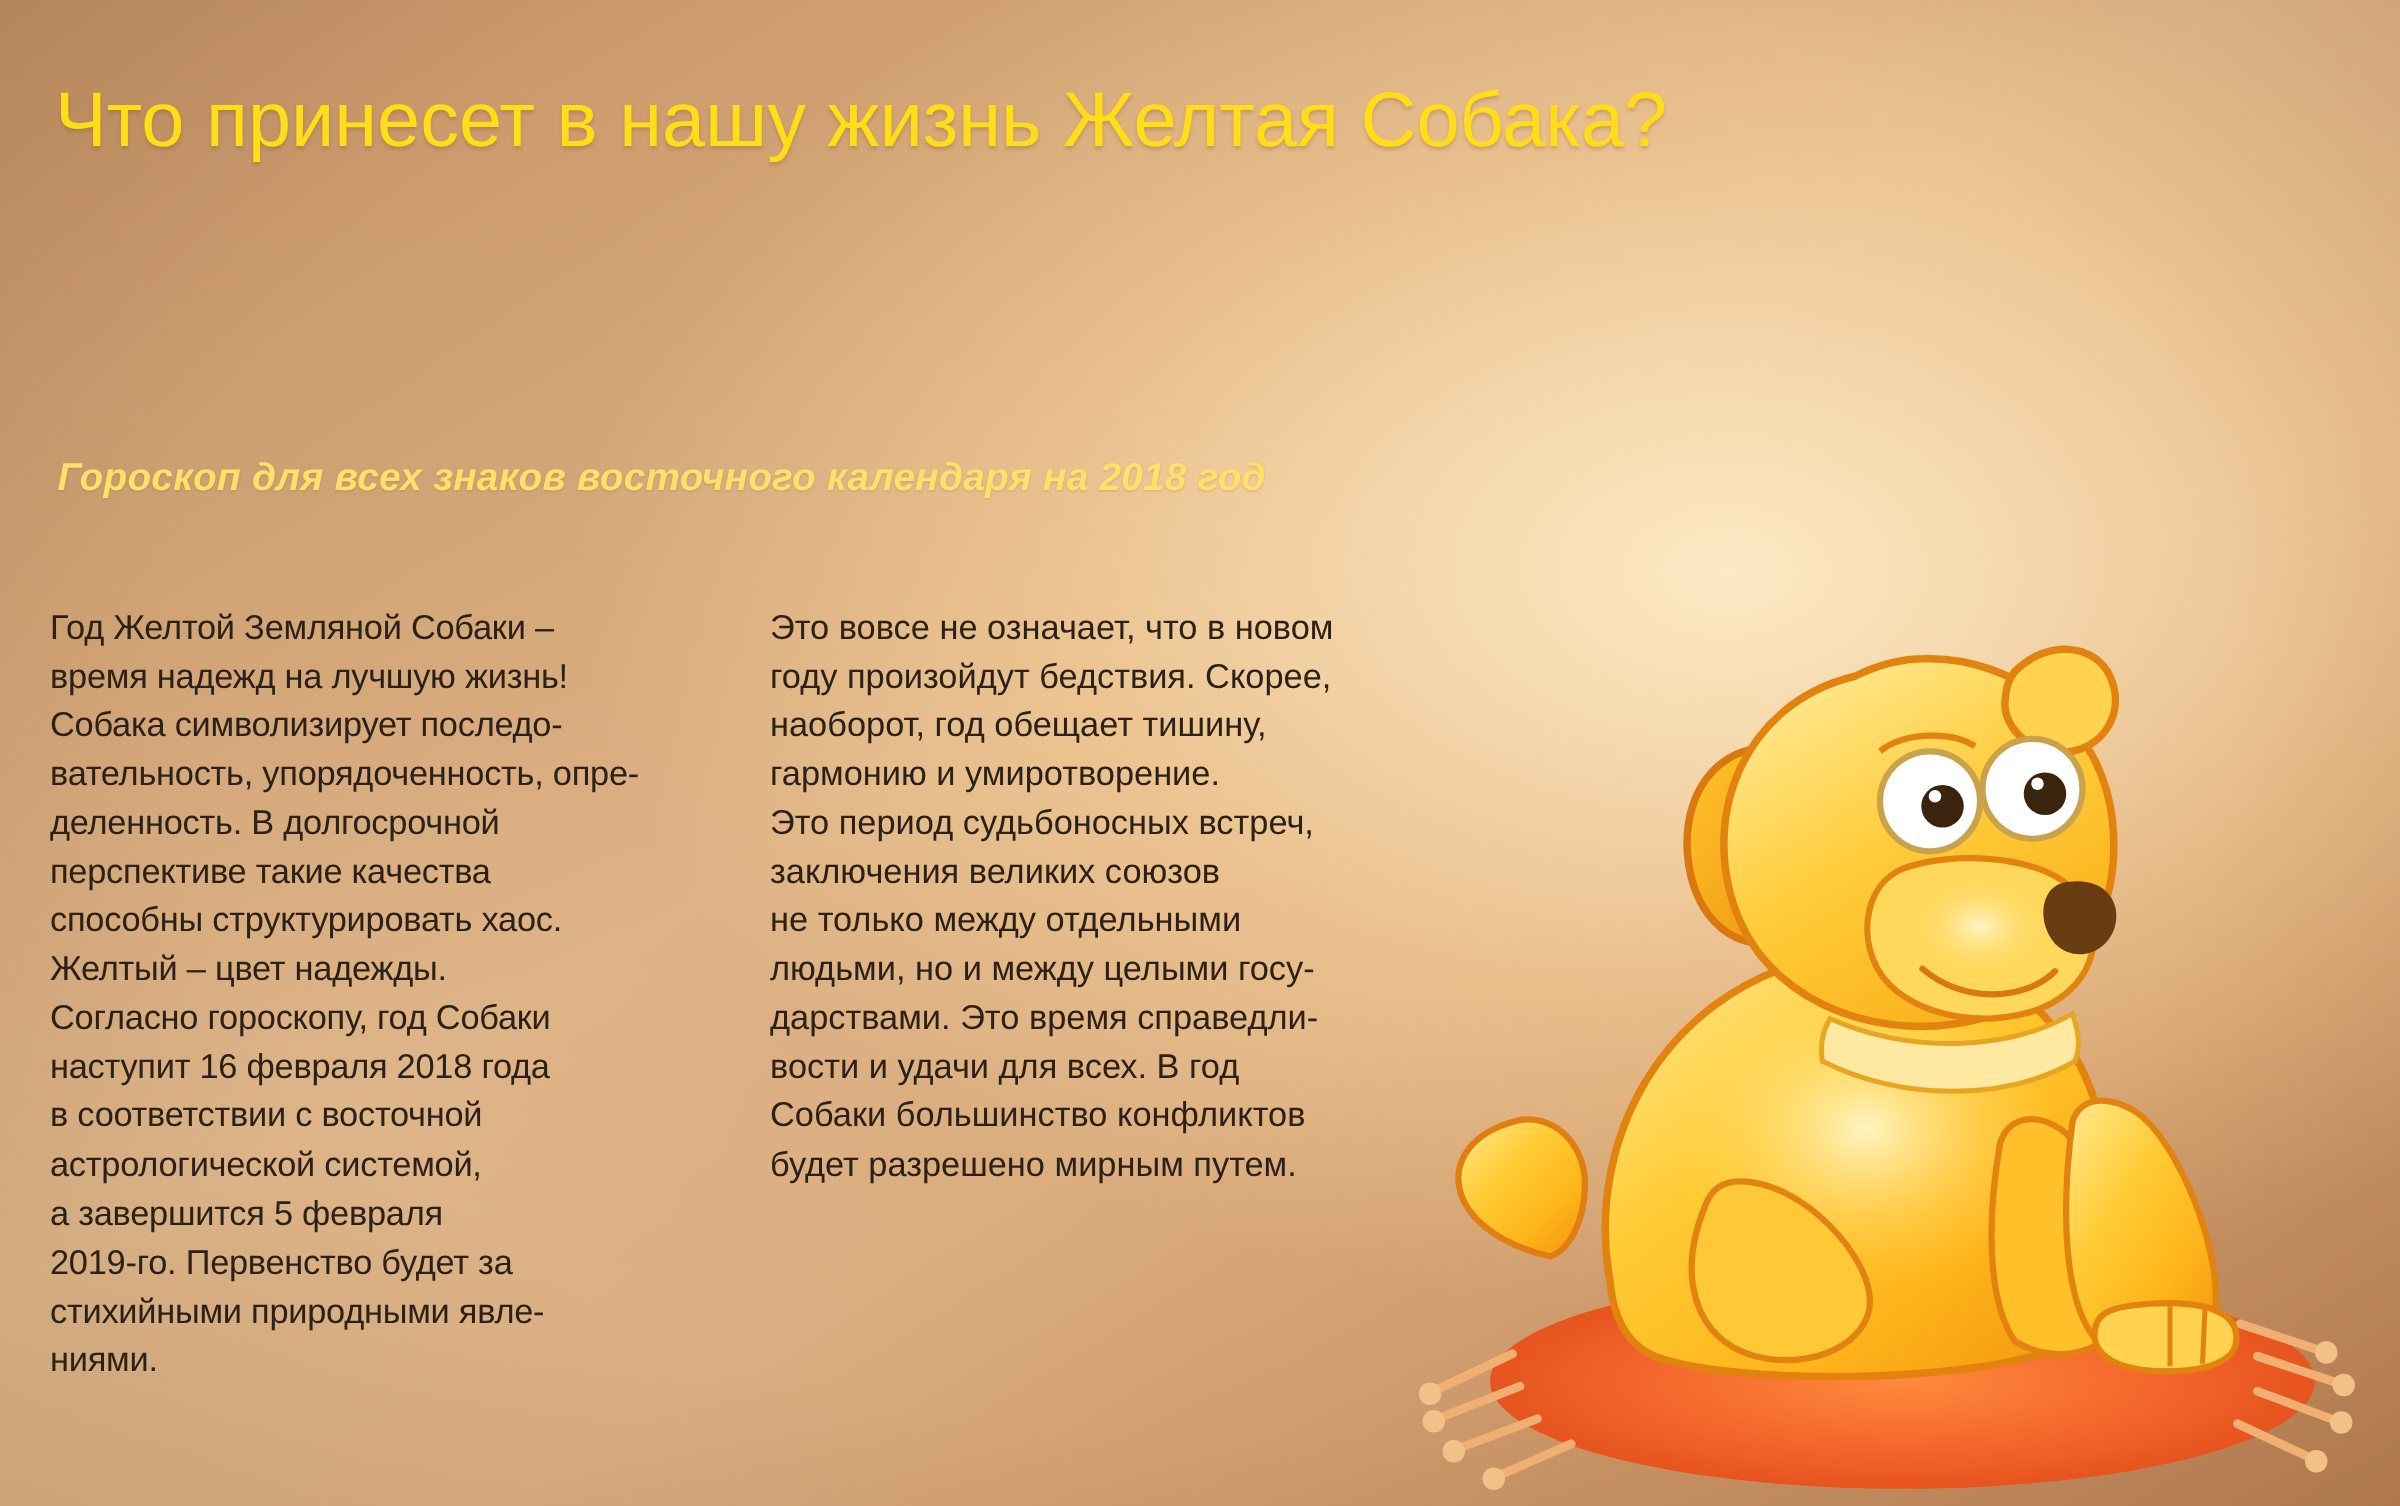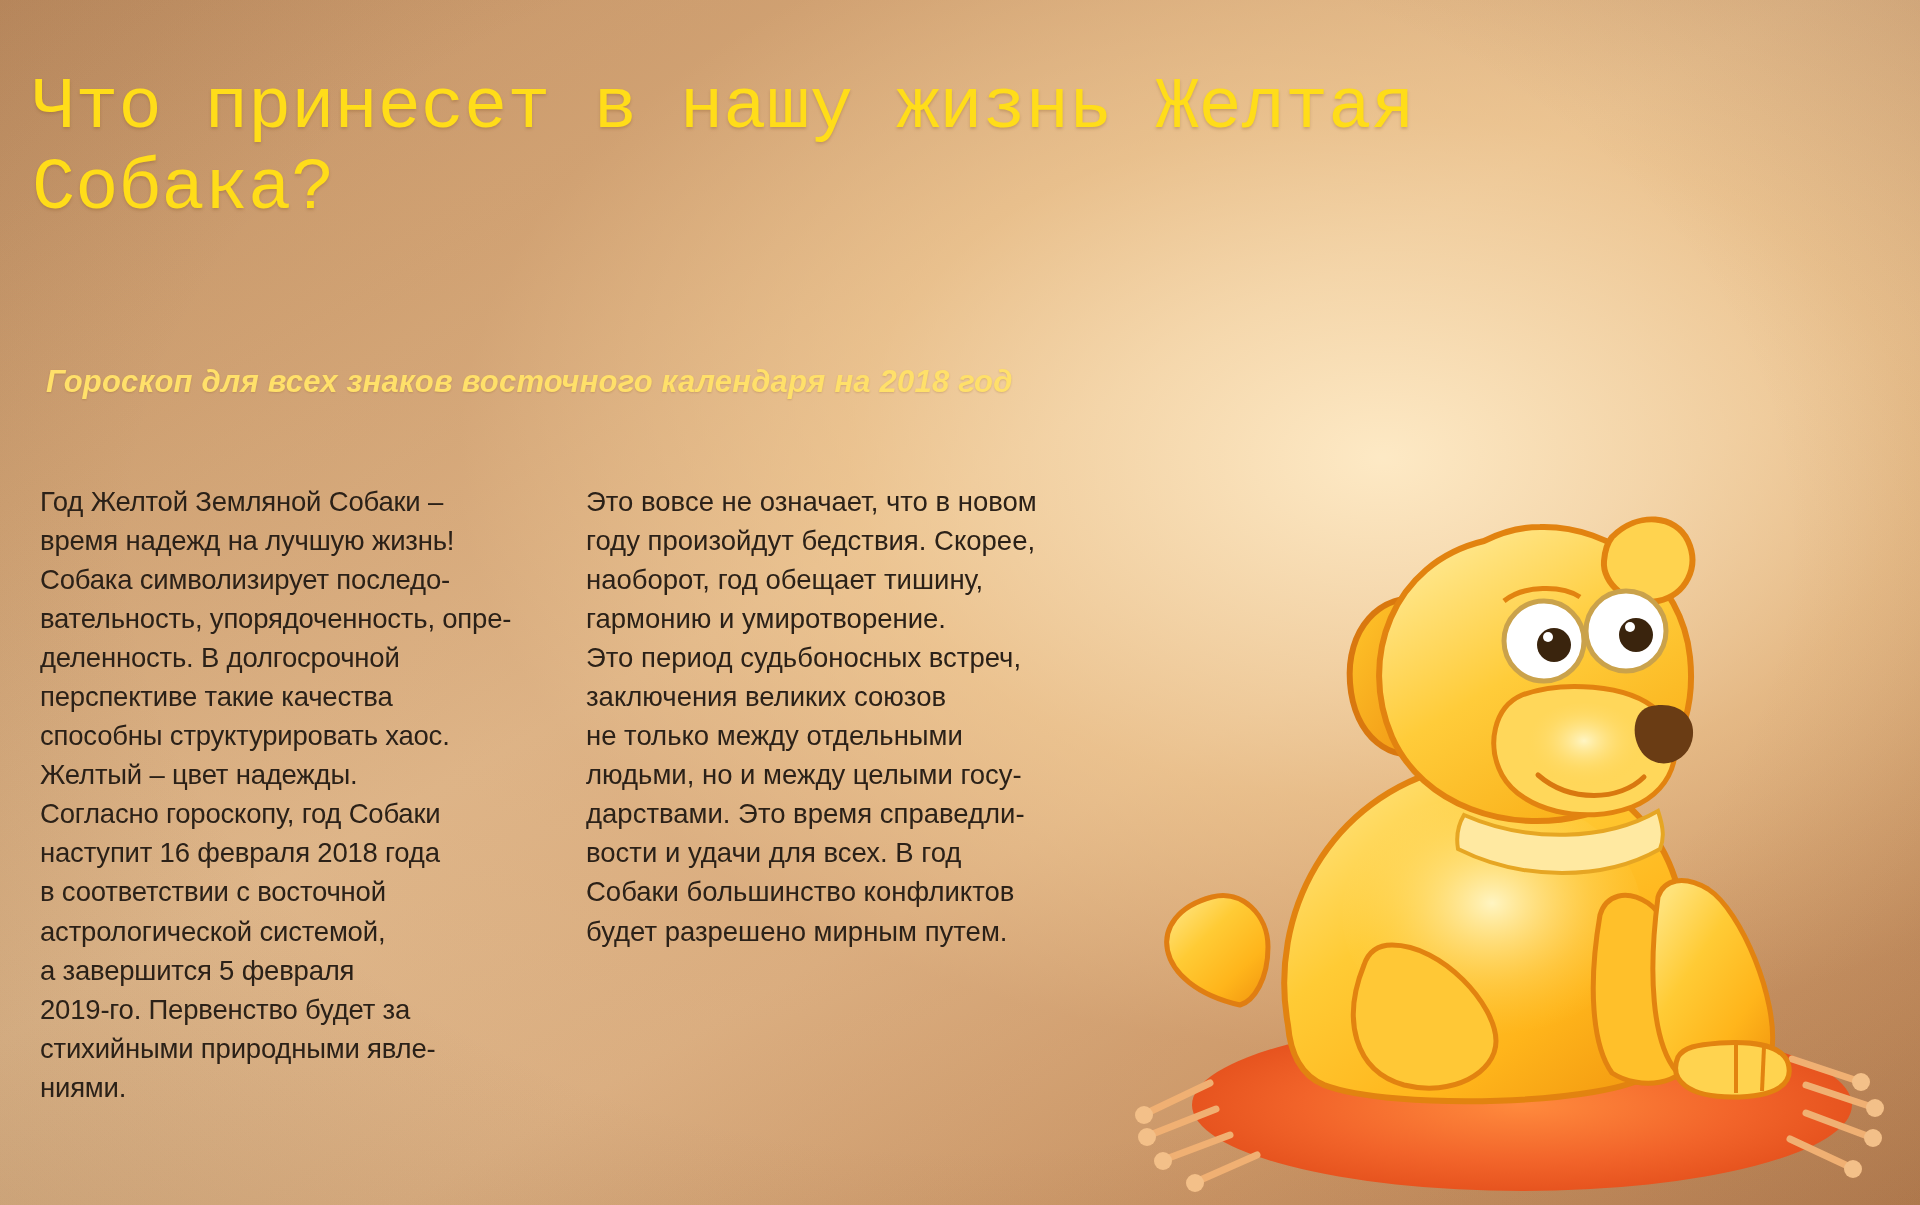--- a/index.html
+++ b/index.html
@@ -26,26 +26,26 @@
   
   .vignette {
     position: absolute;
     inset: 0;
     background: radial-gradient(ellipse 1500px 1100px at 50% 45%, rgba(0,0,0,0) 55%, rgba(90,55,25,0.18) 100%);
     pointer-events: none;
   }
 
   .title {
     position: absolute;
-    left: 32px;
+    left: 44px;
     top: 20px;
     width: 1480px;
     color: #ffdd19;
-    font-family: Liberation Mono, monospace;
-    font-size: 72px;
+    font-family: Liberation Sans, sans-serif;
+    font-size: 62px;
     line-height: 1.12;
     font-weight: 400;
     letter-spacing: 0px;
     text-shadow: 0 2px 3px rgba(120,70,20,0.25);
   }
 
   .subtitle {
     position: absolute;
     left: 46px;
     top: 348px;
@@ -59,21 +59,21 @@
     text-shadow: 0 1px 2px rgba(120,70,20,0.22);
     margin-top: 16px;
   }
 
   .columns {
     position: absolute;
     left: 40px;
     top: 482px;
     width: 1080px;
     display: flex;
-    gap: 46px;
+    gap: 76px;
   }
   .col {
     width: 500px;
   }
   .col p {
     margin: 0;
     color: #2b2118;
     font-family: "Liberation Sans", sans-serif;
     font-size: 27.5px;
     line-height: 1.42;

